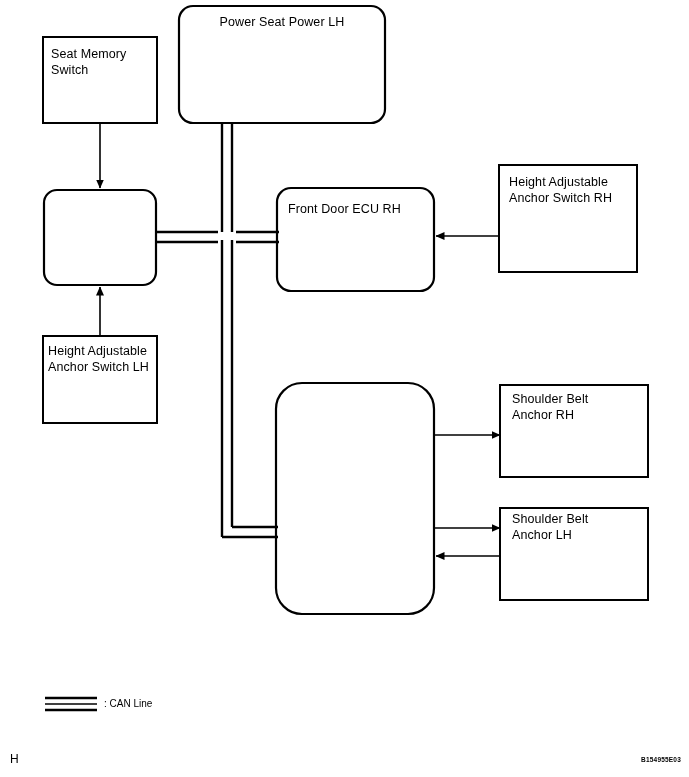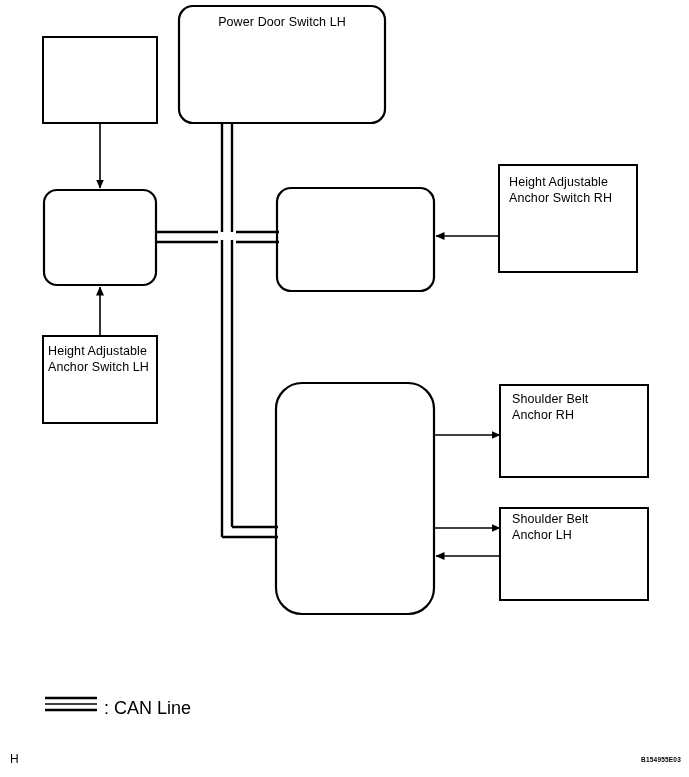--- a/index.html
+++ b/index.html
@@ -34,21 +34,21 @@
     letter-spacing: 0.1px;
   }
   .node-label.centered {
     text-align: center;
   }
   .legend-text {
     position: absolute;
     left: 104px;
     top: 698px;
     font-family: "Liberation Sans", sans-serif;
-    font-size: 18px;
+    font-size: 10px;
     color: #000000;
     white-space: nowrap;
   }
   .corner-mark {
     position: absolute;
     left: 10px;
     top: 752px;
     font-family: "Liberation Sans", sans-serif;
     font-size: 12px;
     color: #000000;
@@ -124,24 +124,27 @@
       <line x1="232" y1="527" x2="278" y2="527"></line>
     </g>
 
     <g>
       <line x1="45" y1="698" x2="97" y2="698" stroke="#000000" stroke-width="2.6"></line>
       <line x1="45" y1="704" x2="97" y2="704" stroke="#000000" stroke-width="1.4"></line>
       <line x1="45" y1="710" x2="97" y2="710" stroke="#000000" stroke-width="2.6"></line>
     </g>
   </svg>
 
+  <div class="node-label" style="left:51px; top:46px; width:106px;">Seat Memory
+Switch</div>
 
-  <div class="node-label centered" style="left:179px; top:14px; width:206px;">Power Door Switch LH</div>
+  <div class="node-label centered" style="left:179px; top:14px; width:206px;">Power Seat Power LH</div>
 
 
+  <div class="node-label" style="left:288px; top:201px; width:146px;">Front Door ECU RH</div>
 
   <div class="node-label" style="left:509px; top:174px; width:132px;">Height Adjustable
 Anchor Switch RH</div>
 
   <div class="node-label" style="left:48px; top:343px; width:114px;">Height Adjustable
 Anchor Switch LH</div>
 
 
   <div class="node-label" style="left:512px; top:391px; width:136px;">Shoulder Belt
 Anchor RH</div>

